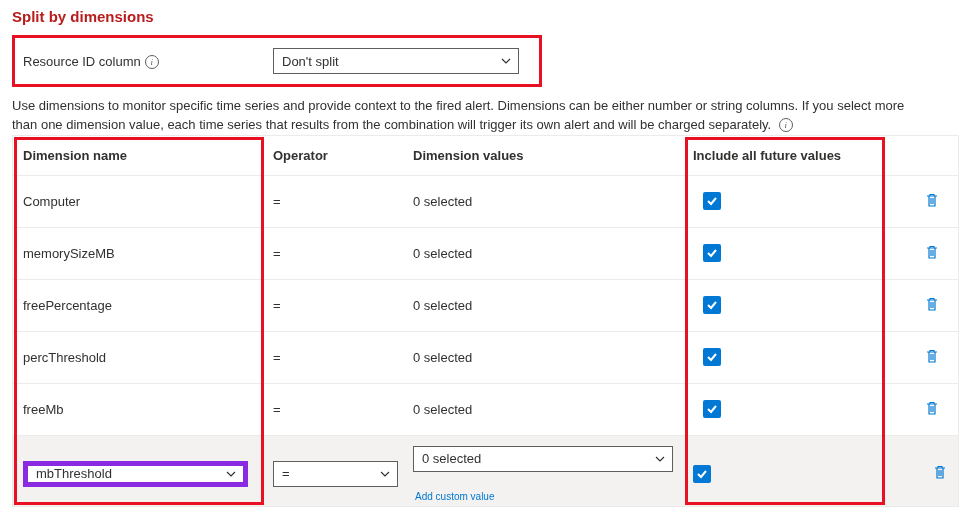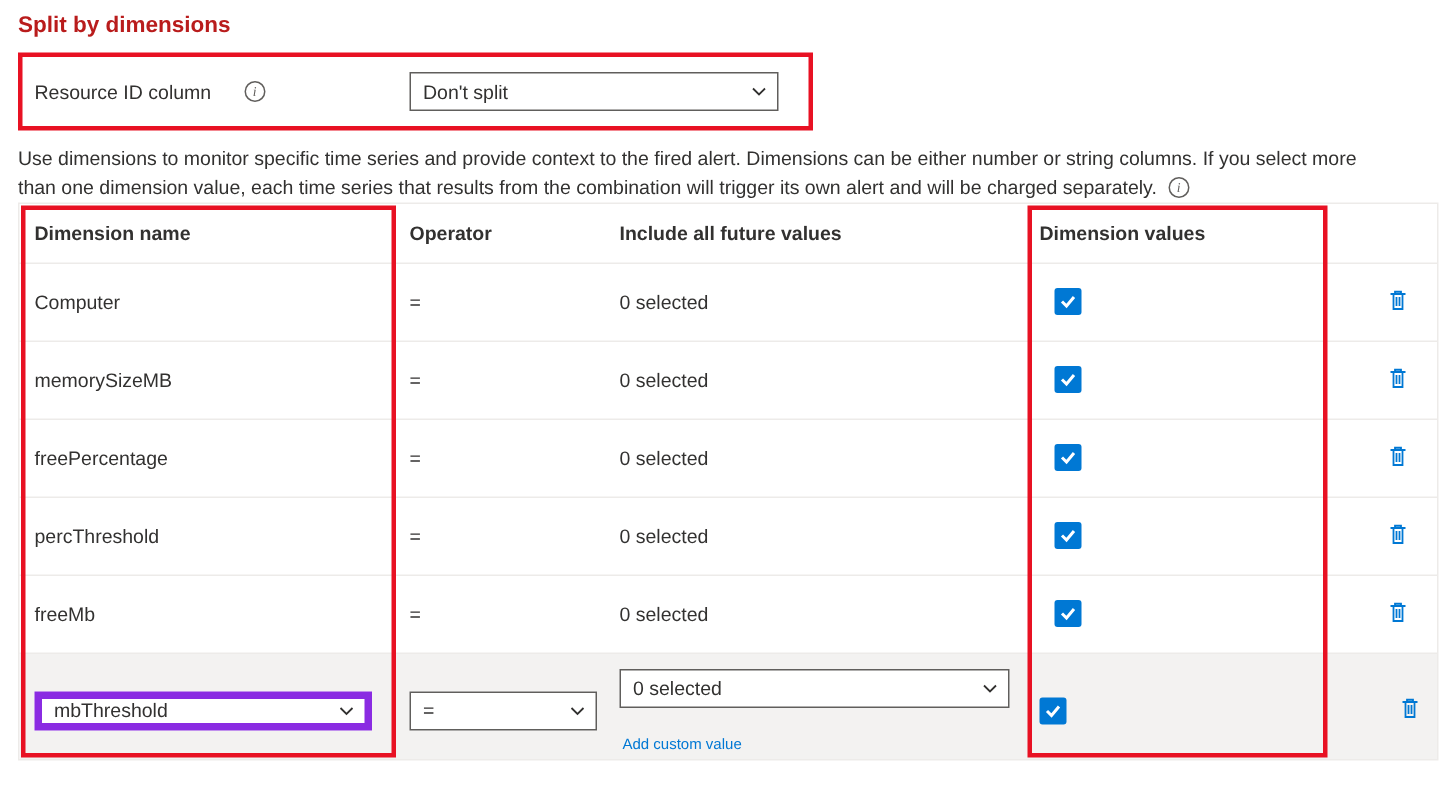--- a/index.html
+++ b/index.html
@@ -22,22 +22,22 @@
     display: flex;
     align-items: center;
     gap: 20px;
     padding: 10px 8px;
     border: 3px solid #e81123;
     margin-bottom: 10px;
     width: 530px;
   }
   .resource-label {
     display: flex;
-    align-items: flex-start;
-    gap: 22px;
+    align-items: flex-end;
+    gap: 4px;
     font-size: 13px;
     min-width: 230px;
   }
   .info-icon {
     display: inline-flex;
     width: 14px;
     height: 14px;
     border: 1px solid #605e5c;
     border-radius: 50%;
     align-items: center;
@@ -161,22 +161,22 @@
 </div>
 
 <div class="dim-table">
 
   <div class="hl" style="left:1px; top:1px; width:250px; bottom:1px;"></div>
   <div class="hl" style="left:672px; top:1px; width:200px; bottom:1px;"></div>
 
   <div class="dim-header">
     <div>Dimension name</div>
     <div>Operator</div>
+    <div>Dimension values</div>
     <div>Include all future values</div>
-    <div>Dimension values</div>
     <div></div>
   </div>
 
   <div class="dim-row">
     <div class="cell">Computer</div>
     <div class="cell">=</div>
     <div class="cell">0 selected</div>
     <div class="cell include-cell">
       <span class="checkbox">
         <svg width="12" height="12" viewBox="0 0 12 12">

